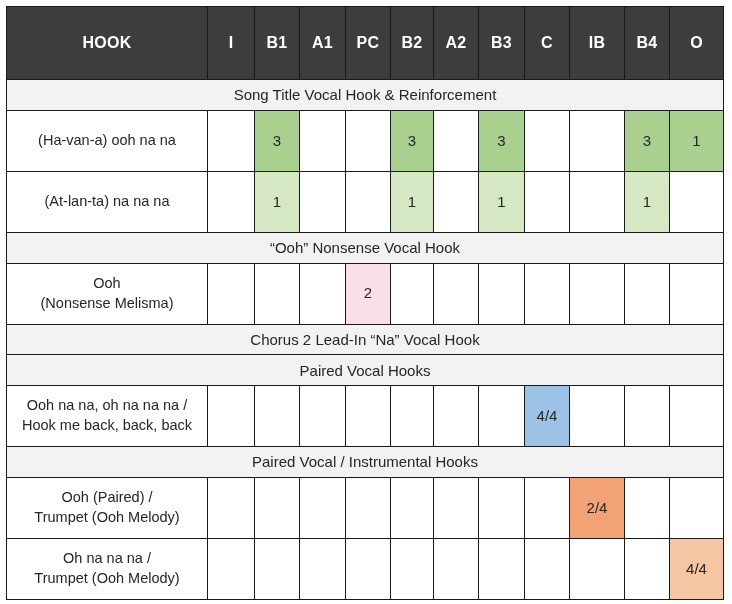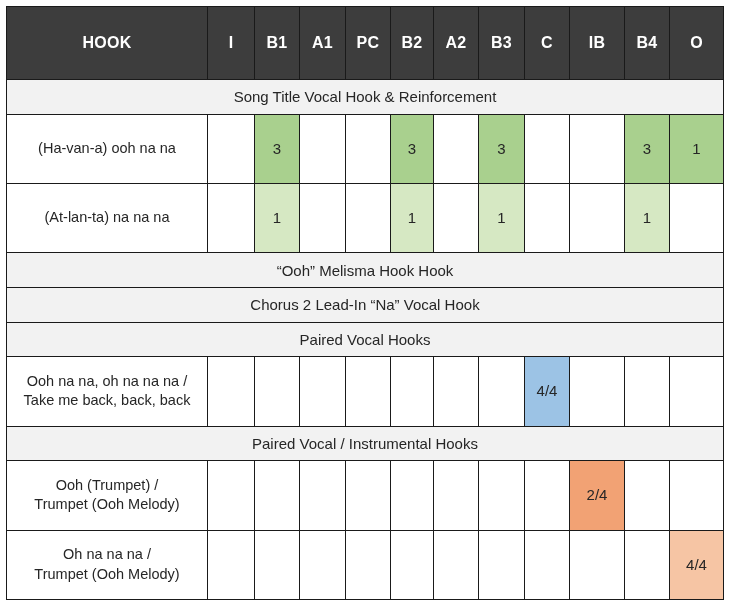--- a/index.html
+++ b/index.html
@@ -155,51 +155,68 @@
           <td class="value-cell"></td>
           <td class="value-cell" style="background: rgb(214, 232, 195);">1</td>
           <td class="value-cell"></td>
           <td class="value-cell" style="background: rgb(214, 232, 195);">1</td>
           <td class="value-cell"></td>
           <td class="value-cell"></td>
           <td class="value-cell" style="background: rgb(214, 232, 195);">1</td>
           <td class="value-cell"></td>
         </tr>
         <tr class="section-row">
-          <td colspan="12">“Ooh” Melisma Hook Hook</td>
+          <td colspan="12">“Ooh” Nonsense Vocal Hook</td>
+        </tr>
+        <tr class="data-row">
+          <td class="label-cell">
+            <span class="lbl-line">Ooh</span>
+            <span class="lbl-line">(Nonsense Melisma)</span>
+          </td>
+          <td class="value-cell"></td>
+          <td class="value-cell"></td>
+          <td class="value-cell"></td>
+          <td class="value-cell" style="background: rgb(250, 224, 230);">2</td>
+          <td class="value-cell"></td>
+          <td class="value-cell"></td>
+          <td class="value-cell"></td>
+          <td class="value-cell"></td>
+          <td class="value-cell"></td>
+          <td class="value-cell"></td>
+          <td class="value-cell"></td>
         </tr>
         <tr class="section-row">
           <td colspan="12">Chorus 2 Lead-In “Na” Vocal Hook</td>
         </tr>
         <tr class="section-row">
           <td colspan="12">Paired Vocal Hooks</td>
         </tr>
         <tr class="data-row">
           <td class="label-cell">
             <span class="lbl-line">Ooh na na, oh na na na /</span>
-            <span class="lbl-line">Take me back, back, back</span>
+            <span class="lbl-line">Hook me back, back, back</span>
           </td>
           <td class="value-cell"></td>
           <td class="value-cell"></td>
           <td class="value-cell"></td>
           <td class="value-cell"></td>
           <td class="value-cell"></td>
           <td class="value-cell"></td>
           <td class="value-cell"></td>
           <td class="value-cell" style="background: rgb(156, 195, 229);">4/4</td>
           <td class="value-cell"></td>
           <td class="value-cell"></td>
           <td class="value-cell"></td>
         </tr>
         <tr class="section-row">
           <td colspan="12">Paired Vocal / Instrumental Hooks</td>
         </tr>
         <tr class="data-row">
           <td class="label-cell">
-            <span class="lbl-line">Ooh (Trumpet) /</span>
+            <span class="lbl-line">Ooh (Paired) /</span>
             <span class="lbl-line">Trumpet (Ooh Melody)</span>
           </td>
           <td class="value-cell"></td>
           <td class="value-cell"></td>
           <td class="value-cell"></td>
           <td class="value-cell"></td>
           <td class="value-cell"></td>
           <td class="value-cell"></td>
           <td class="value-cell"></td>
           <td class="value-cell"></td>

